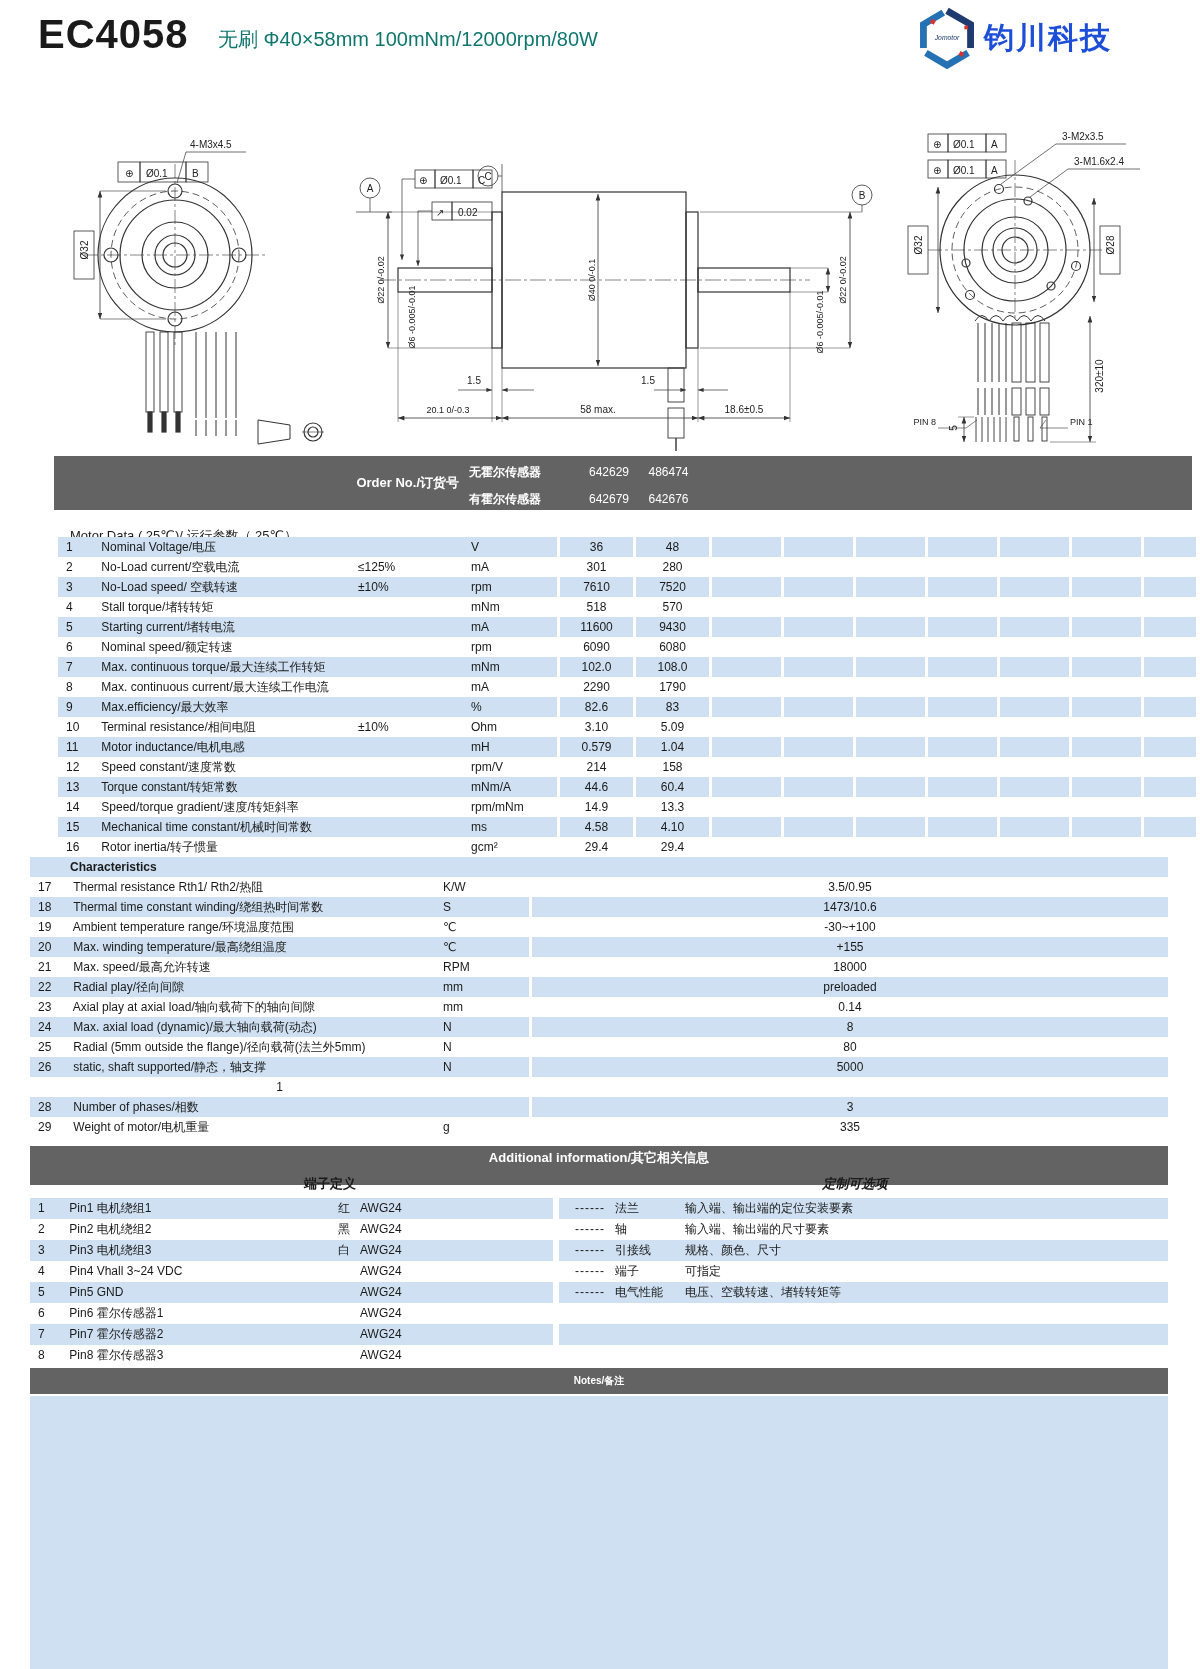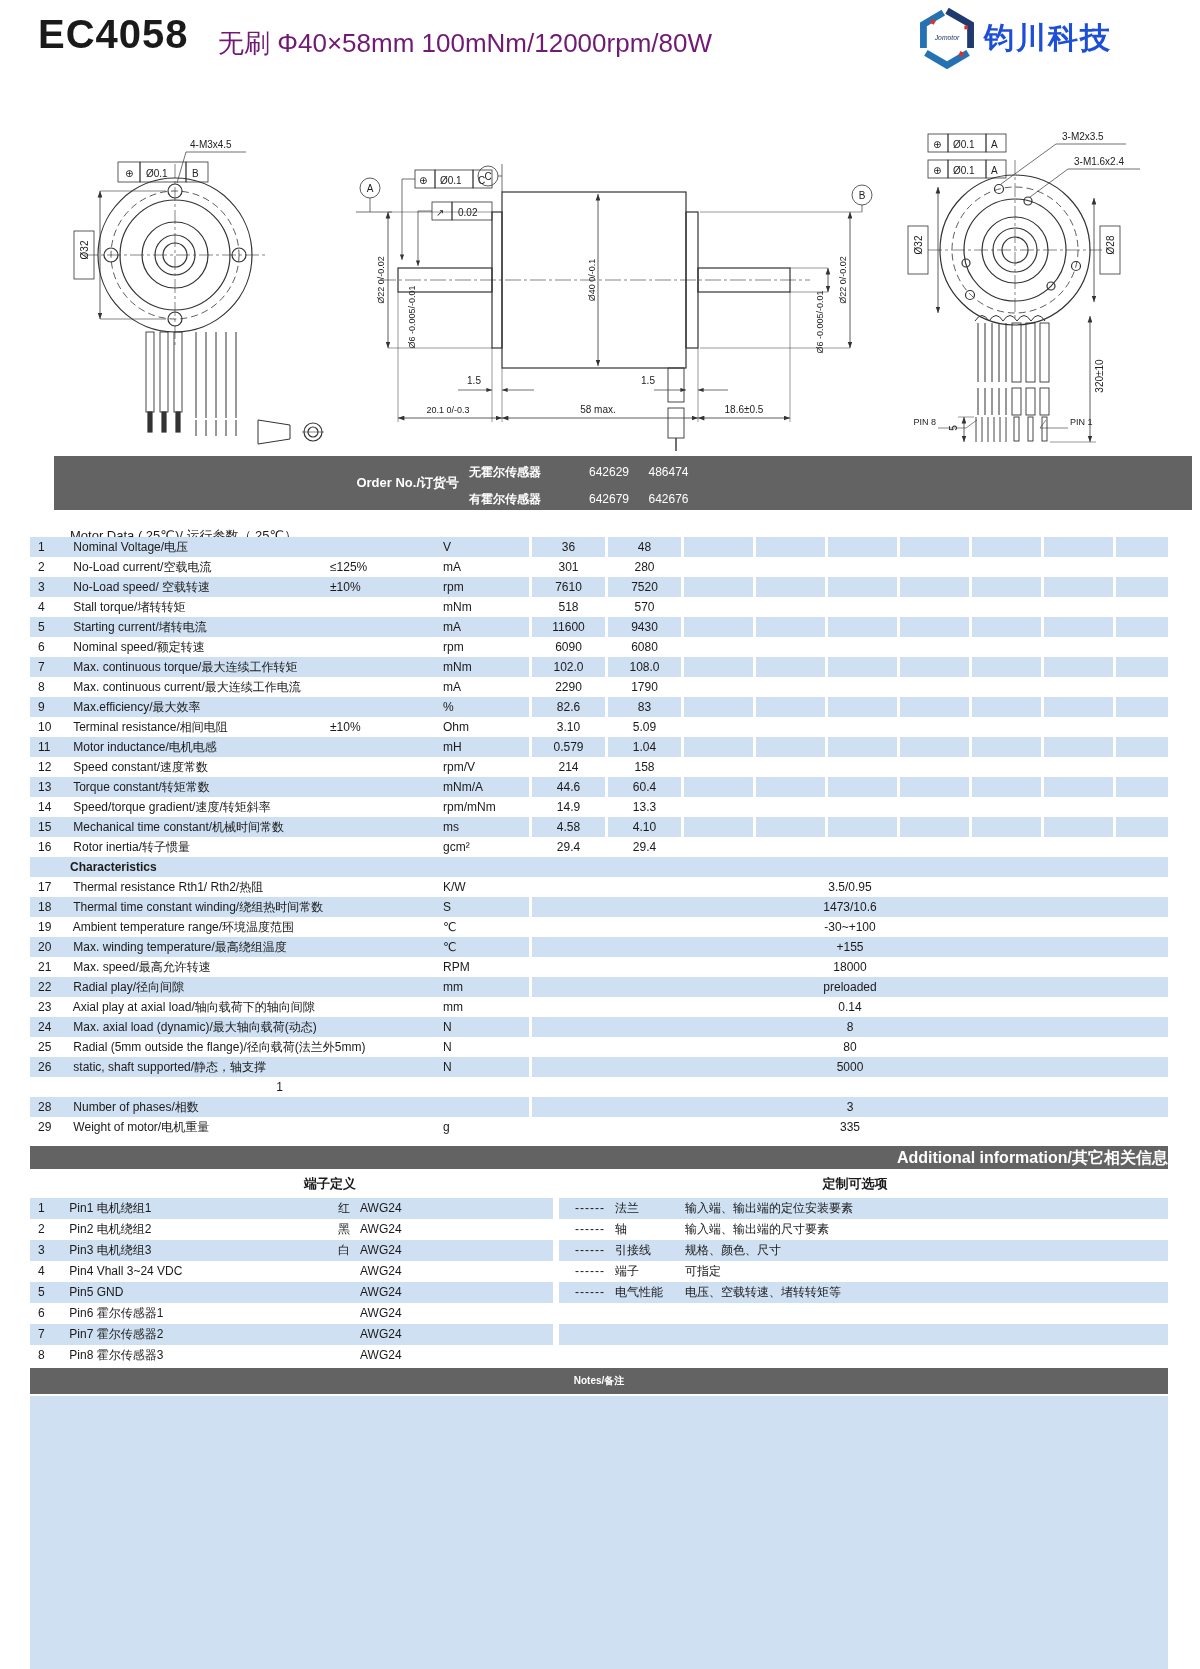--- a/index.html
+++ b/index.html
@@ -1,21 +1,21 @@
 <!DOCTYPE html>
 <html><head>
 <meta charset="utf-8">
 <style>
   html,body{margin:0;padding:0;background:#fff;}
   body{font-family:"Liberation Sans","DejaVu Sans",sans-serif;color:#1a1a1a;}
   .page{position:relative;width:1200px;height:1669px;background:#fff;overflow:hidden;}
 
   
   .hdr-model{position:absolute;left:38px;top:12px;font-size:40px;font-weight:bold;letter-spacing:1px;}
-  .hdr-sub{position:absolute;left:218px;top:26px;font-size:26px;color:#701a75;}
+  .hdr-sub{position:absolute;left:218px;top:26px;font-size:20px;color:#0f766e;}
   .logo{position:absolute;left:916px;top:6px;width:62px;height:64px;}
   .brand{position:absolute;left:984px;top:18px;font-size:30px;font-weight:bold;color:#1d4ed8;letter-spacing:2px;}
 
   
   .drawings{position:absolute;left:0;top:120px;width:1200px;height:332px;}
   .drawings text{font-size:10px;fill:#222;}
   .drawings .sm{font-size:9px;}
 
   
   .tbl{position:absolute;left:30px;width:1138px;font-size:12px;}
@@ -24,39 +24,39 @@
   
   .order{top:456px;height:54px;margin-left:24px;}
   .order .olabel{position:absolute;left:0;top:0;width:405px;height:54px;line-height:54px;text-align:right;font-weight:bold;font-size:13px;}
   .order .orow{position:absolute;left:0;width:1138px;height:22px;line-height:22px;}
   .order .otype{position:absolute;left:415px;font-weight:bold;}
   .order .ov1{position:absolute;left:502px;width:73px;text-align:right;}
   .order .ov2{position:absolute;left:578px;width:73px;text-align:center;}
 
   
   .mtitle{top:524px;height:24px;line-height:24px;font-weight:normal;font-size:13px;padding-left:40px;box-sizing:border-box;}
-  .mrows{top:537px;}
+  .mrows{top:537px;margin-left:28px;}
   .crows{top:877px;}
   .mrow,.crow{display:grid;column-gap:3px;height:20px;line-height:20px;}
   .mrow{grid-template-columns:499px 73px 73px repeat(6,69px) 1fr;}
   .crow{grid-template-columns:499px 1fr;}
   .band{position:relative;white-space:nowrap;overflow:hidden;}
   .band .no{display:inline-block;width:40px;padding-left:8px;box-sizing:border-box;}
   .band .nt{position:absolute;left:300px;}
   .band .un{position:absolute;left:413px;}
   .cell{text-align:center;}
   .mrow:nth-child(odd) .band,.mrow:nth-child(odd) .cell{background:#cfe0f2;}
   .crow:nth-child(even) .band,.crow:nth-child(even) .cell{background:#cfe0f2;}
   .chead{top:857px;height:20px;line-height:20px;background:#cfe0f2;font-weight:bold;padding-left:40px;box-sizing:border-box;}
 
   
-  .addbar{top:1146px;height:23px;line-height:24px;text-align:right;font-weight:bold;font-size:16px;}
+  .addbar{top:1146px;height:39px;line-height:24px;text-align:center;font-weight:bold;font-size:13px;}
   .subhdr{top:1172px;height:24px;line-height:24px;font-weight:bold;font-size:13px;}
   .subhdr .lh{position:absolute;left:0;width:600px;text-align:center;}
-  .subhdr .rh{position:absolute;left:625px;width:400px;text-align:center;}
+  .subhdr .rh{position:absolute;left:625px;width:400px;text-align:center;font-style:italic;}
   .prows{top:1198px;}
   .prow{display:grid;grid-template-columns:523px 1fr;column-gap:6px;height:21px;line-height:21px;}
   .pband{position:relative;white-space:nowrap;}
   .pband .no{display:inline-block;width:36px;padding-left:8px;box-sizing:border-box;}
   .pband .pcolor{position:absolute;left:308px;}
   .pband .pawg{position:absolute;left:330px;}
   .pright{position:relative;white-space:nowrap;}
   .pright .pdash{position:absolute;left:16px;letter-spacing:1px;}
   .pright .popt{position:absolute;left:56px;}
   .pright .pdesc{position:absolute;left:126px;}

